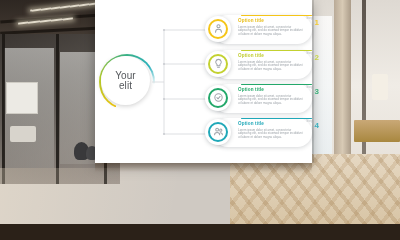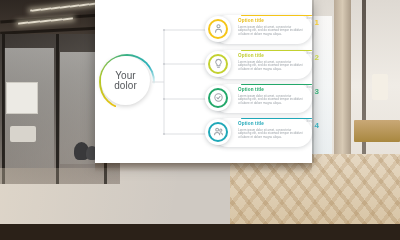--- a/index.html
+++ b/index.html
@@ -144,21 +144,21 @@
     <div class="floor-shine"></div>
   </div>
 
   <div class="slide-shadow"></div>
   <div class="slide">
 
     <div class="logo-wrap" style="left:4px">
       <div class="logo-ring"></div>
       <div class="logo-inner">
         <span class="logo-l1">Your</span>
-        <span class="logo-l2">dolor</span>
+        <span class="logo-l2">elit</span>
       </div>
     </div>
 
     <svg class="conn" style="left:55px" viewBox="0 0 66 136">
       <path d="M2 68 H14"></path>
       <path d="M14 16 V120"></path>
       <path d="M14 16 H64"></path>
       <path d="M14 50 H64"></path>
       <path d="M14 85 H64"></path>
       <path d="M14 120 H64"></path>

